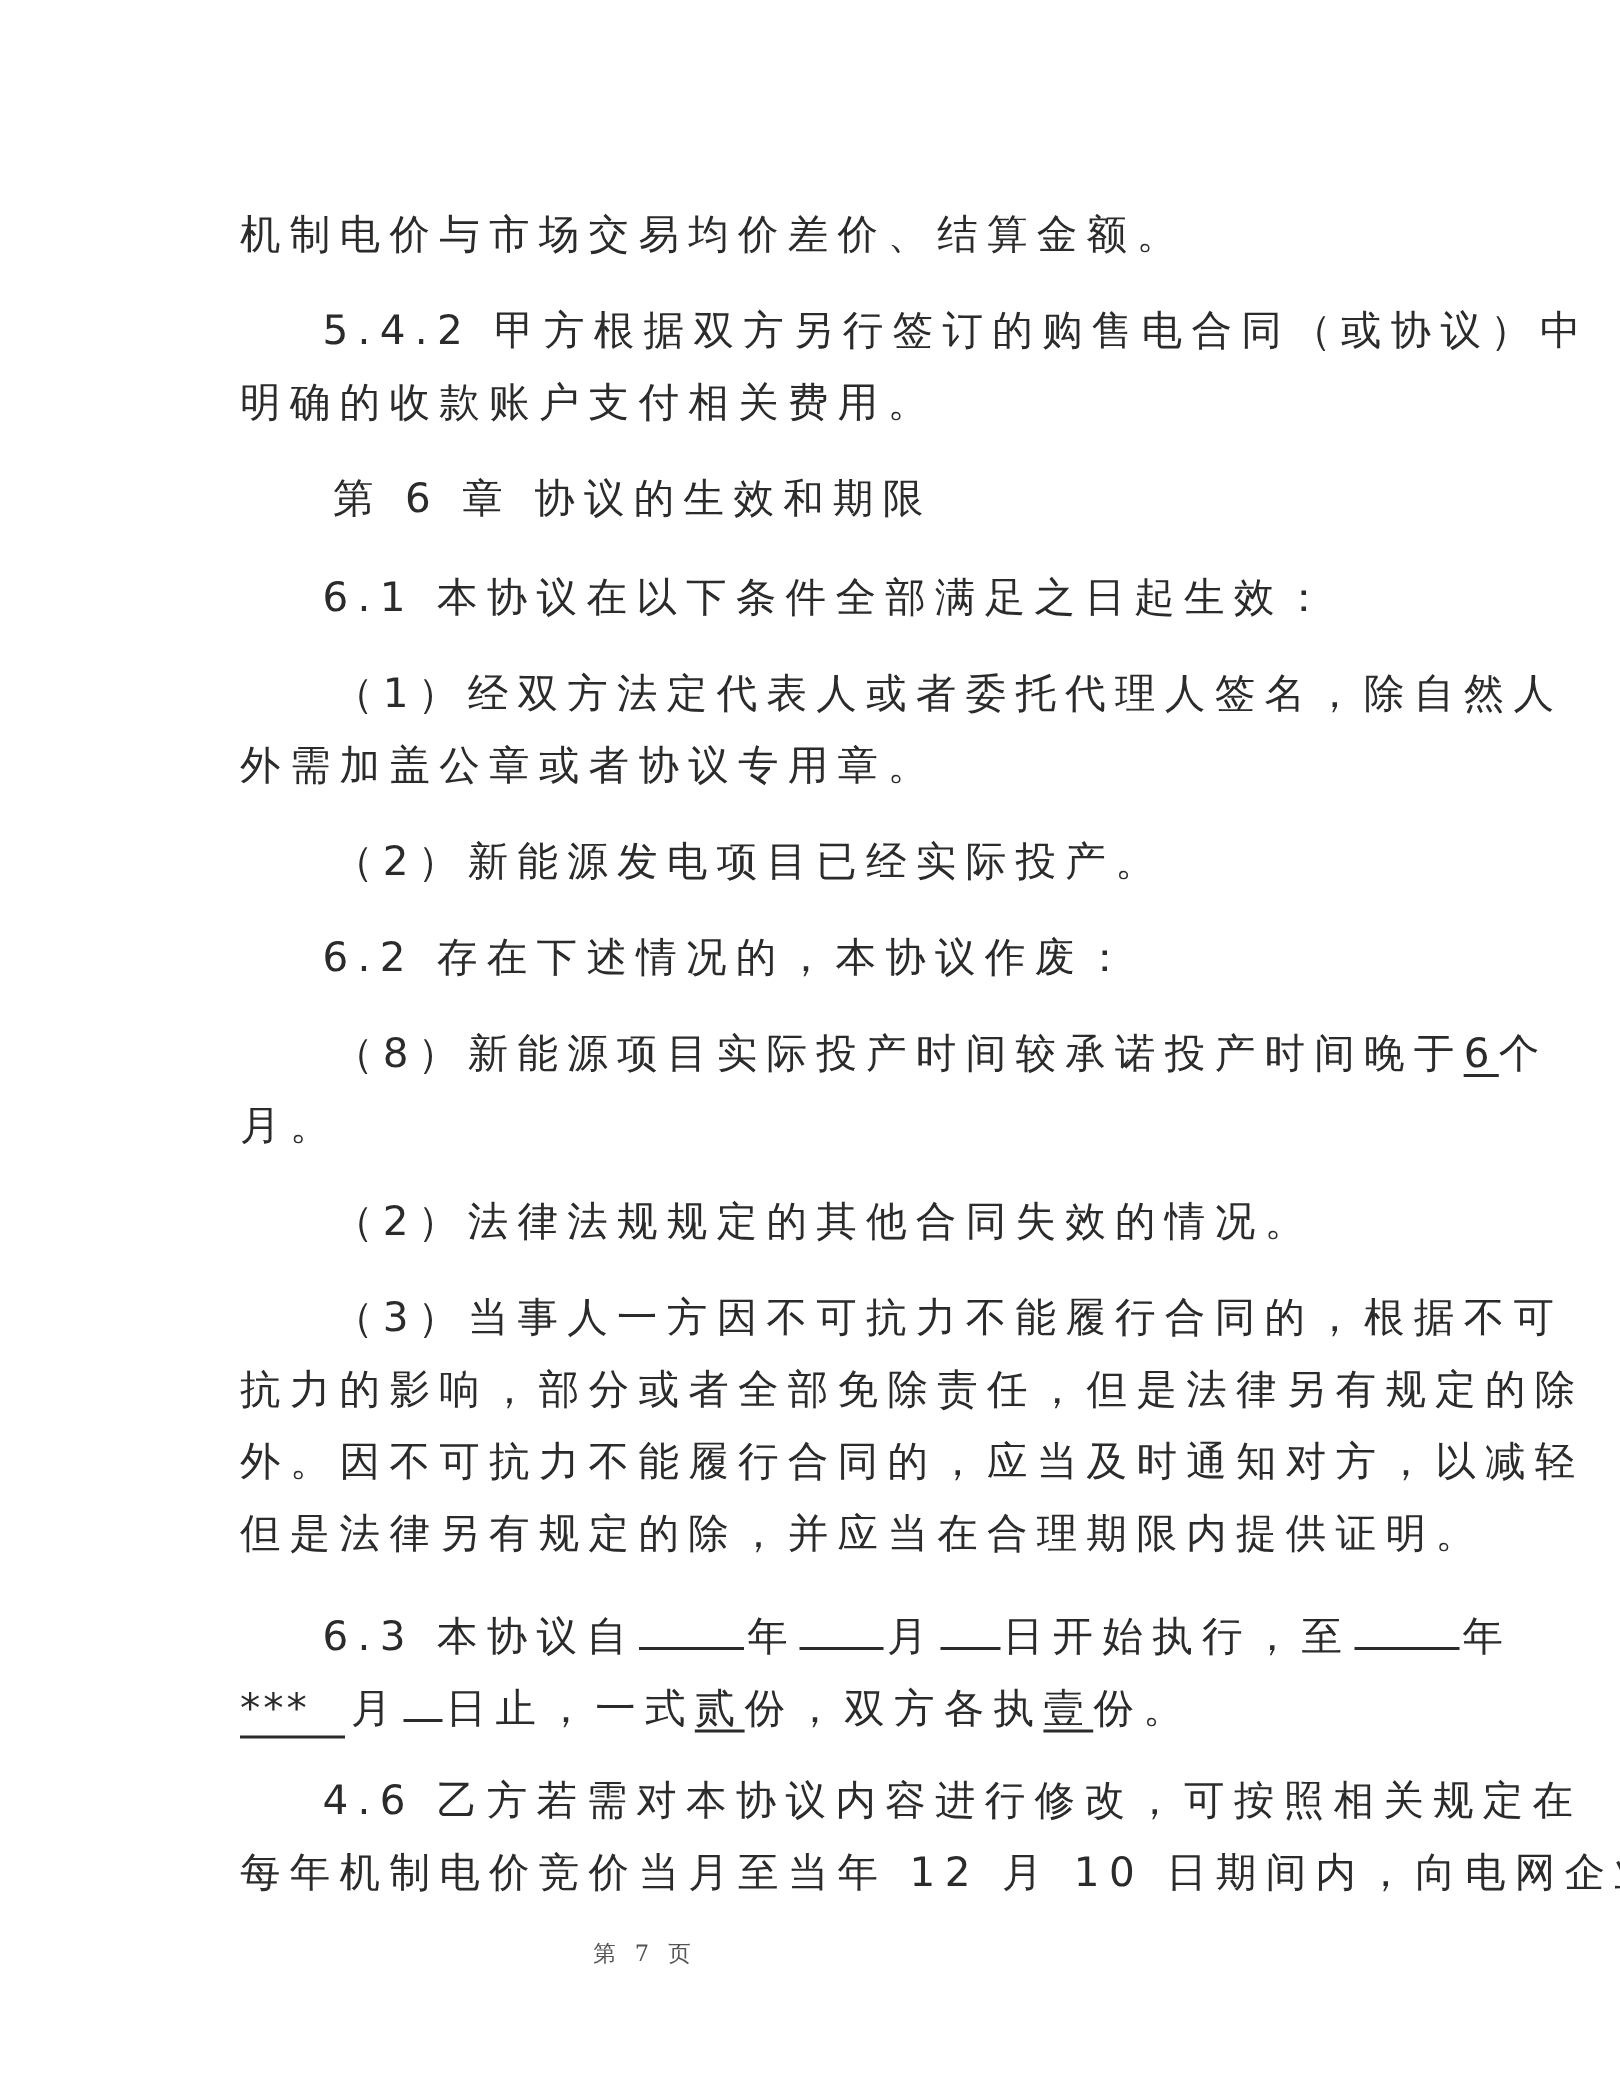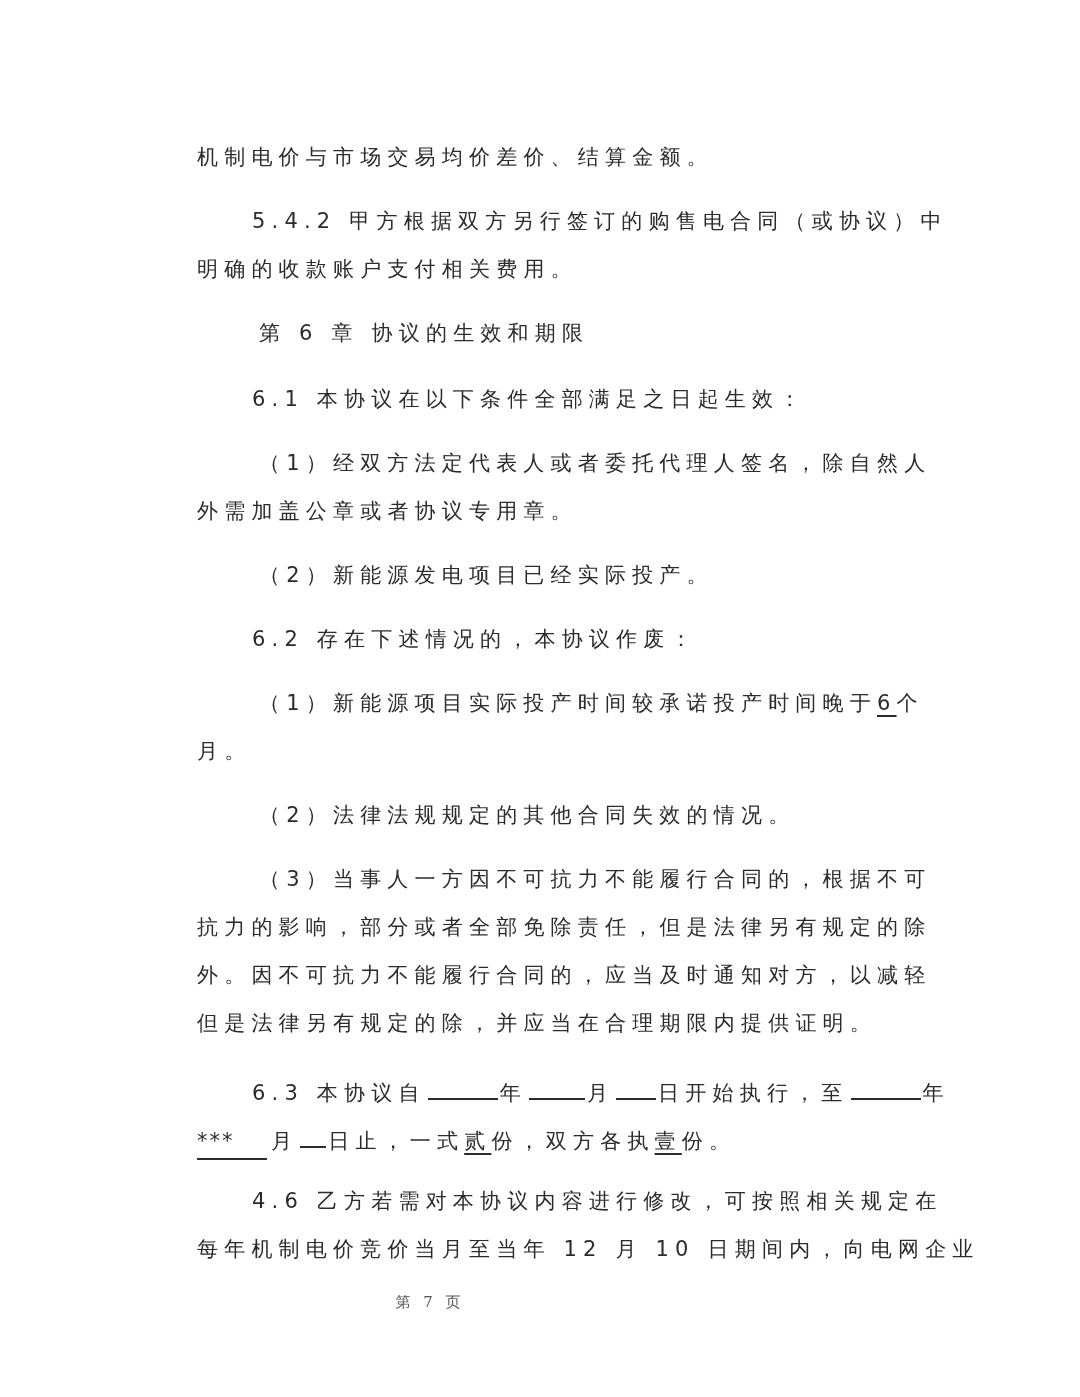--- a/index.html
+++ b/index.html
@@ -3,22 +3,22 @@
 <meta charset="utf-8">
 <style>
   html, body { margin: 0; padding: 0; background: #ffffff; }
   body {
     width: 1080px; height: 1397px; position: relative; overflow: hidden;
     font-family: "DejaVu Sans", "Liberation Sans", sans-serif;
     color: #2a2a2a;
   }
   .page { position: absolute; left: 0; top: 0; width: 1080px; height: 1397px; }
   .line {
-    position: absolute; left: 160px; font-size: 21px; line-height: 34px;
-    letter-spacing: 6.2px; white-space: nowrap; color: #2b2b2b; margin-left: 37px;
+    position: absolute; left: 160px; font-size: 27px; line-height: 34px;
+    letter-spacing: 6.2px; white-space: nowrap; color: #2b2b2b;
   }
   .ind2 { left: 215px; }
   .ind-ch { left: 222px; }
   .ind-item { left: 222px; }
   .u { text-decoration: underline; text-underline-offset: 5px; text-decoration-thickness: 2px; }
   .blank { display: inline-block; border-bottom: 2px solid #2b2b2b; height: 26px; vertical-align: baseline; margin: 0 2px; }
   .blank-star { display: inline-block; border-bottom: 2px solid #2b2b2b; width: 70px; vertical-align: baseline; margin-right: 4px; letter-spacing: 2px; }
   .footer {
     position: absolute; left: 0; width: 860px; top: 1293px; text-align: center;
     font-family: "DejaVu Serif", "Liberation Serif", serif; font-size: 15px; color: #555; letter-spacing: 4px;
@@ -39,21 +39,21 @@
   <div class="line ind2" style="top:382px">6.1  本协议在以下条件全部满足之日起生效：</div>
 
   <div class="line ind-item" style="top:446px">（1）经双方法定代表人或者委托代理人签名，除自然人</div>
   <div class="line" style="top:494px">外需加盖公章或者协议专用章。</div>
 
   <div class="line ind-item" style="top:558px">（2）新能源发电项目已经实际投产。</div>
 
   <div class="line ind2" style="top:622px">6.2  存在下述情况的，本协议作废：</div>
 
   <div class="line ind-item" style="top:686px">
-    <span>（1）新能源项目实际投产时间较承诺投产时间晚于</span><span class="u">6</span><span>个</span>
+    <span>（8）新能源项目实际投产时间较承诺投产时间晚于</span><span class="u">6</span><span>个</span>
   </div>
   <div class="line" style="top:734px">月。</div>
 
   <div class="line ind-item" style="top:798px">（2）法律法规规定的其他合同失效的情况。</div>
 
   <div class="line ind-item" style="top:862px">（3）当事人一方因不可抗力不能履行合同的，根据不可</div>
   <div class="line" style="top:910px">抗力的影响，部分或者全部免除责任，但是法律另有规定的除</div>
   <div class="line" style="top:958px">外。因不可抗力不能履行合同的，应当及时通知对方，以减轻</div>
   <div class="line" style="top:1006px">但是法律另有规定的除，并应当在合理期限内提供证明。</div>
 

